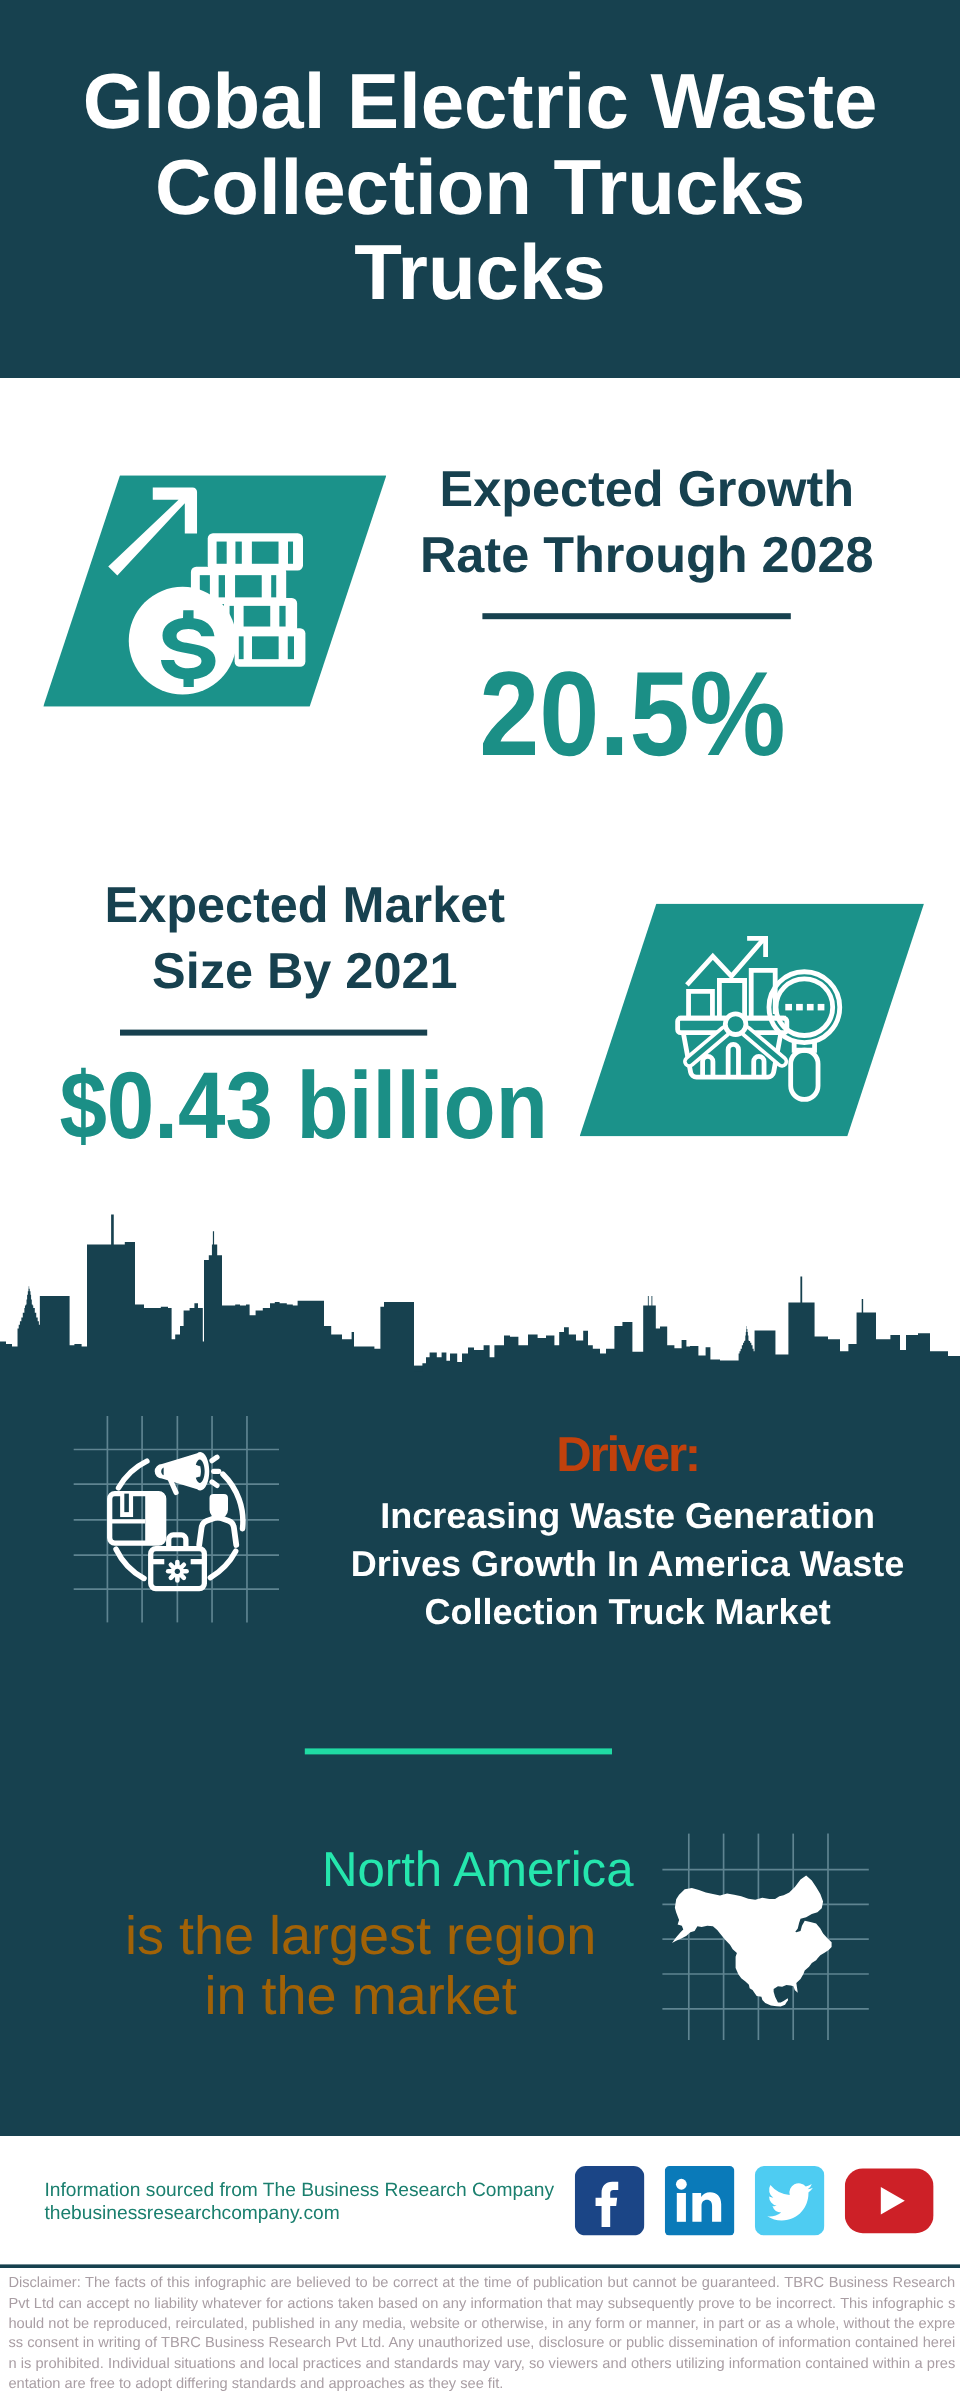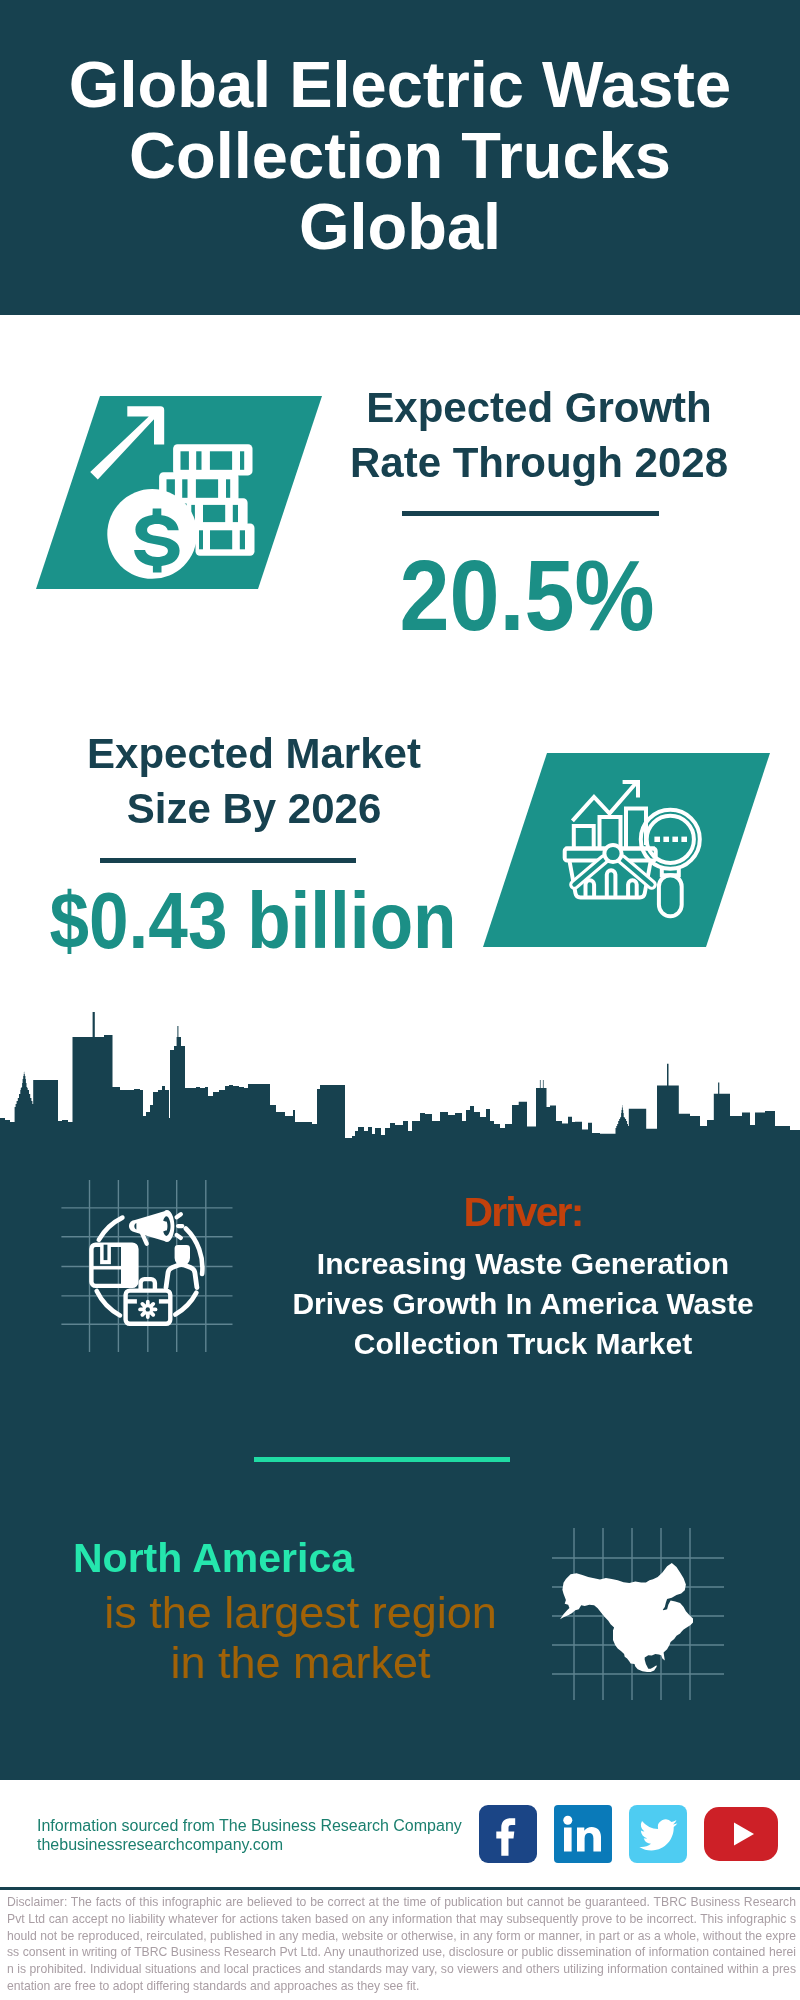--- a/index.html
+++ b/index.html
@@ -48,21 +48,21 @@
   .driver-title{color:#c2410c;font-weight:bold;font-size:41px;line-height:41px;text-align:center;letter-spacing:-1.9px;}
   .driver-body{color:#fff;font-weight:bold;font-size:30px;line-height:40px;text-align:center;letter-spacing:0px;margin-top:11px;}
 
   .grn-rule{position:absolute;height:5px;background:#20dba4;}
   .il3{left:55px;top:1170px;}
   .dw{left:278px;top:1192px;width:490px;}
   .gr1{left:254px;top:1457px;width:256px;}
   .rw{position:absolute;left:73px;top:1538px;width:455px;}
   .il4{left:550px;top:1520px;}
 
-  .region-title{color:#25e6ad;font-weight:bold;font-size:41px;line-height:41px;text-align:left;letter-spacing:0px;}
+  .region-title{color:#25e6ad;font-weight:normal;font-size:41px;line-height:41px;text-align:right;letter-spacing:0px;}
   .region-body{color:#a16207;font-size:45px;line-height:50px;text-align:center;font-weight:normal;margin-top:9px;}
 
   
   .footer{position:absolute;left:0;top:1780px;width:800px;height:220px;background:#fff;}
   .src-txt{position:absolute;color:#1a7f6e;font-size:14.5px;line-height:24px;}
   .hairline{position:absolute;background:#17414f;}
   .disc{position:absolute;color:#a99ea4;font-size:12.2px;line-height:16.8px;text-align:justify;word-break:break-all;}
   .social{position:absolute;display:flex;}
   .social{left:479px;top:1805px;}
   .social .s{display:block;margin-right:17px;line-height:0;}
@@ -74,21 +74,21 @@
 </style>
 </head>
 <body>
 
 <div class="page">
 
   <div class="hdr">
     <h1 class="hdr-title">
       <span>Global Electric Waste</span>
       <span>Collection Trucks</span>
-      <span>Global</span>
+      <span>Trucks</span>
     </h1>
   </div>
 
   <div class="para p1"></div>
   <div class="icon-layer il1">
     <svg width="170" height="180" viewBox="85 400 170 180">
       <g fill="#ffffff">
 
         <path d="M127.3 406.3 h33.2 a3.7 3.7 0 0 1 3.7 3.7 v34.6 h-10.2 V419.3 L97.8 479.6 90.2 472.0 L148.8 416.5 H127.3 Z"></path>
 
@@ -176,21 +176,21 @@
         <rect x="654.4" y="834.6" width="5.6" height="5.4"></rect>
         <rect x="663.4" y="834.6" width="5.6" height="5.4"></rect>
         <rect x="672.4" y="834.6" width="5.6" height="5.4"></rect>
         <rect x="681.4" y="834.6" width="5.6" height="5.4"></rect>
       </g>
     </svg>
   </div>
   <div class="stat-txt s2">
     <div class="stat-head">
       <span>Expected Market</span><br>
-      <span>Size By 2026</span>
+      <span>Size By 2021</span>
     </div>
     <div class="rule"></div>
     <div class="stat-val">$0.43 billion</div>
   </div>
 
   <div class="lower"></div>
   <svg class="skyline" width="800" height="200" viewBox="0 1000 800 200">
     <path fill="#17414f" d="M 0.0 1160.0 L 0.0 1118.0 L 5.0 1118.0 L 5.0 1120.0 L 10.0 1120.0 L 10.0 1122.0 L 14.6 1122.0 L 14.6 1107.0 L 15.6 1107.0 L 15.6 1104.0 L 16.6 1104.0 L 16.6 1101.0 L 17.8 1101.0 L 17.8 1098.0 L 19.0 1098.0 L 19.0 1094.0 L 20.3 1094.0 L 20.3 1090.0 L 20.8 1090.0 L 20.8 1088.0 L 21.5 1088.0 L 21.5 1087.0 L 22.1 1087.0 L 22.1 1083.0 L 22.6 1083.0 L 22.6 1079.0 L 23.2 1079.0 L 23.2 1076.0 L 23.7 1076.0 L 23.7 1074.0 L 23.9 1074.0 L 23.9 1071.8 L 24.3 1071.8 L 24.3 1074.0 L 24.8 1074.0 L 24.8 1076.0 L 25.4 1076.0 L 25.4 1079.0 L 25.9 1079.0 L 25.9 1083.0 L 26.5 1083.0 L 26.5 1087.0 L 27.2 1087.0 L 27.2 1088.0 L 27.7 1088.0 L 27.7 1090.0 L 29.0 1090.0 L 29.0 1094.0 L 30.2 1094.0 L 30.2 1098.0 L 31.4 1098.0 L 31.4 1101.0 L 32.4 1101.0 L 32.4 1104.0 L 33.2 1104.0 L 33.2 1107.0 L 33.2 1080.0 L 58.0 1080.0 L 58.0 1080.0 L 58.0 1121.0 L 62.0 1121.0 L 62.0 1120.0 L 68.0 1120.0 L 68.0 1122.0 L 72.5 1122.0 L 72.5 1037.0 L 91.8 1037.0 L 91.8 1037.0 L 92.6 1037.0 L 92.6 1012.0 L 94.0 1012.0 L 94.0 1012.0 L 94.8 1012.0 L 94.8 1037.0 L 104.0 1037.0 L 104.0 1035.0 L 112.5 1035.0 L 112.5 1035.0 L 112.5 1087.0 L 120.0 1087.0 L 120.0 1087.0 L 120.0 1090.0 L 128.0 1090.0 L 128.0 1090.0 L 134.0 1090.0 L 134.0 1089.0 L 140.0 1089.0 L 140.0 1090.0 L 143.0 1090.0 L 143.0 1090.0 L 143.0 1116.0 L 146.0 1116.0 L 146.0 1112.0 L 150.0 1112.0 L 150.0 1105.0 L 153.0 1105.0 L 153.0 1092.0 L 158.0 1092.0 L 158.0 1090.0 L 162.0 1090.0 L 162.0 1086.0 L 165.0 1086.0 L 165.0 1090.0 L 169.0 1090.0 L 169.0 1090.0 L 169.0 1118.0 L 170.0 1118.0 L 170.0 1118.0 L 170.0 1050.0 L 174.0 1050.0 L 174.0 1046.0 L 176.6 1046.0 L 176.6 1037.0 L 177.4 1037.0 L 177.4 1026.0 L 178.4 1026.0 L 178.4 1037.0 L 181.0 1037.0 L 181.0 1046.0 L 185.0 1046.0 L 185.0 1050.0 L 185.0 1088.0 L 190.0 1088.0 L 190.0 1088.0 L 196.0 1088.0 L 196.0 1087.0 L 200.0 1087.0 L 200.0 1088.0 L 205.0 1088.0 L 205.0 1087.0 L 208.0 1087.0 L 208.0 1088.0 L 208.0 1096.0 L 213.0 1096.0 L 213.0 1096.0 L 213.0 1092.0 L 219.0 1092.0 L 219.0 1090.0 L 225.0 1090.0 L 225.0 1086.0 L 229.0 1086.0 L 229.0 1085.0 L 233.0 1085.0 L 233.0 1086.0 L 239.0 1086.0 L 239.0 1087.0 L 244.0 1087.0 L 244.0 1088.0 L 248.0 1088.0 L 248.0 1090.0 L 248.0 1084.0 L 270.0 1084.0 L 270.0 1084.0 L 270.0 1105.0 L 276.0 1105.0 L 276.0 1112.0 L 285.0 1112.0 L 285.0 1116.0 L 293.0 1116.0 L 293.0 1110.0 L 295.0 1110.0 L 295.0 1122.0 L 312.0 1122.0 L 312.0 1122.0 L 312.0 1124.0 L 317.0 1124.0 L 317.0 1124.0 L 317.0 1089.0 L 320.0 1089.0 L 320.0 1085.0 L 345.0 1085.0 L 345.0 1085.0 L 345.0 1143.0 L 346.0 1143.0 L 346.0 1143.0 L 352.0 1143.0 L 352.0 1143.0 L 352.0 1136.0 L 355.0 1136.0 L 355.0 1136.0 L 355.0 1131.0 L 358.0 1131.0 L 358.0 1131.0 L 358.0 1127.0 L 364.0 1127.0 L 364.0 1127.0 L 364.0 1131.0 L 368.0 1131.0 L 368.0 1131.0 L 368.0 1127.0 L 372.0 1127.0 L 372.0 1127.0 L 372.0 1134.0 L 375.0 1134.0 L 375.0 1134.0 L 375.0 1128.0 L 381.0 1128.0 L 381.0 1128.0 L 381.0 1135.0 L 385.0 1135.0 L 385.0 1135.0 L 385.0 1128.0 L 390.0 1128.0 L 390.0 1128.0 L 390.0 1123.0 L 395.0 1123.0 L 395.0 1123.0 L 395.0 1125.0 L 403.0 1125.0 L 403.0 1125.0 L 403.0 1121.0 L 408.0 1121.0 L 408.0 1121.0 L 408.0 1131.0 L 412.0 1131.0 L 412.0 1131.0 L 412.0 1121.0 L 420.0 1121.0 L 420.0 1121.0 L 420.0 1113.0 L 425.0 1113.0 L 425.0 1113.0 L 425.0 1114.0 L 432.0 1114.0 L 432.0 1114.0 L 432.0 1121.0 L 440.0 1121.0 L 440.0 1121.0 L 440.0 1112.0 L 448.0 1112.0 L 448.0 1112.0 L 448.0 1115.0 L 455.0 1115.0 L 455.0 1115.0 L 455.0 1113.0 L 462.0 1113.0 L 462.0 1113.0 L 462.0 1121.0 L 466.0 1121.0 L 466.0 1121.0 L 466.0 1110.0 L 470.0 1110.0 L 470.0 1110.0 L 470.0 1106.0 L 474.0 1106.0 L 474.0 1106.0 L 474.0 1112.0 L 480.0 1112.0 L 480.0 1112.0 L 480.0 1117.0 L 486.0 1117.0 L 486.0 1117.0 L 486.0 1109.0 L 490.0 1109.0 L 490.0 1109.0 L 490.0 1121.0 L 494.0 1121.0 L 494.0 1121.0 L 494.0 1124.0 L 500.0 1124.0 L 500.0 1124.0 L 500.0 1128.0 L 505.0 1128.0 L 505.0 1128.0 L 505.0 1124.0 L 512.0 1124.0 L 512.0 1124.0 L 512.0 1105.0 L 518.0 1105.0 L 518.0 1105.0 L 518.7 1105.0 L 518.7 1101.7 L 527.0 1101.7 L 527.0 1101.7 L 527.0 1126.5 L 536.0 1126.5 L 536.0 1126.5 L 536.0 1088.0 L 539.3 1088.0 L 539.3 1088.0 L 539.9 1088.0 L 539.9 1080.0 L 540.6 1080.0 L 540.6 1088.0 L 542.3 1088.0 L 542.3 1088.0 L 542.9 1088.0 L 542.9 1080.0 L 543.6 1080.0 L 543.6 1088.0 L 546.5 1088.0 L 546.5 1088.0 L 546.5 1107.0 L 546.5 1107.0 L 550.0 1107.0 L 550.0 1107.0 L 550.0 1105.5 L 556.0 1105.5 L 556.0 1105.5 L 556.0 1121.0 L 562.0 1121.0 L 562.0 1121.0 L 562.0 1123.5 L 568.0 1123.5 L 568.0 1123.5 L 568.0 1116.7 L 572.0 1116.7 L 572.0 1116.7 L 572.0 1122.0 L 575.0 1122.0 L 575.0 1122.0 L 575.0 1121.7 L 582.0 1121.7 L 582.0 1121.7 L 582.0 1129.5 L 588.0 1129.5 L 588.0 1129.5 L 588.0 1122.7 L 592.0 1122.7 L 592.0 1122.7 L 592.0 1133.0 L 600.0 1133.0 L 600.0 1133.0 L 600.0 1133.7 L 615.5 1133.7 L 615.5 1133.7 L 615.5 1128.0 L 616.3 1128.0 L 616.3 1126.0 L 617.2 1126.0 L 617.2 1124.0 L 618.2 1124.0 L 618.2 1121.0 L 619.2 1121.0 L 619.2 1119.0 L 620.1 1119.0 L 620.1 1117.5 L 620.6 1117.5 L 620.6 1117.0 L 621.1 1117.0 L 621.1 1113.0 L 621.5 1113.0 L 621.5 1110.0 L 621.9 1110.0 L 621.9 1107.5 L 622.1 1107.5 L 622.1 1105.0 L 622.4 1105.0 L 622.4 1107.5 L 622.8 1107.5 L 622.8 1110.0 L 623.2 1110.0 L 623.2 1113.0 L 623.7 1113.0 L 623.7 1117.0 L 624.2 1117.0 L 624.2 1117.5 L 625.1 1117.5 L 625.1 1119.0 L 626.1 1119.0 L 626.1 1121.0 L 627.1 1121.0 L 627.1 1124.0 L 628.0 1124.0 L 628.0 1126.0 L 628.8 1126.0 L 628.8 1128.0 L 628.8 1108.8 L 628.8 1108.8 L 646.2 1108.8 L 646.2 1108.8 L 646.2 1128.8 L 657.0 1128.8 L 657.0 1128.8 L 657.0 1085.5 L 666.4 1085.5 L 666.4 1085.5 L 667.0 1085.5 L 667.0 1063.8 L 667.9 1063.8 L 667.9 1063.8 L 668.5 1063.8 L 668.5 1085.5 L 678.8 1085.5 L 678.8 1085.5 L 678.8 1113.8 L 678.8 1113.8 L 690.0 1113.8 L 690.0 1113.8 L 690.0 1116.0 L 700.0 1116.0 L 700.0 1116.0 L 700.0 1126.0 L 707.0 1126.0 L 707.0 1126.0 L 707.0 1120.0 L 713.8 1120.0 L 713.8 1120.0 L 713.8 1093.8 L 717.6 1093.8 L 717.6 1093.8 L 718.1 1093.8 L 718.1 1082.5 L 718.8 1082.5 L 718.8 1082.5 L 719.3 1082.5 L 719.3 1093.8 L 730.0 1093.8 L 730.0 1093.8 L 730.0 1116.0 L 730.0 1116.0 L 742.0 1116.0 L 742.0 1116.0 L 742.0 1112.5 L 750.0 1112.5 L 750.0 1112.5 L 750.0 1125.0 L 755.0 1125.0 L 755.0 1125.0 L 755.0 1112.5 L 765.0 1112.5 L 765.0 1112.5 L 765.0 1111.0 L 775.0 1111.0 L 775.0 1111.0 L 775.0 1126.0 L 790.0 1126.0 L 790.0 1126.0 L 790.0 1130.0 L 800.0 1130.0 L 800.0 1130.0 L 800.0 1130.0 L 800.0 1160.0 Z"></path>
   </svg>
 

